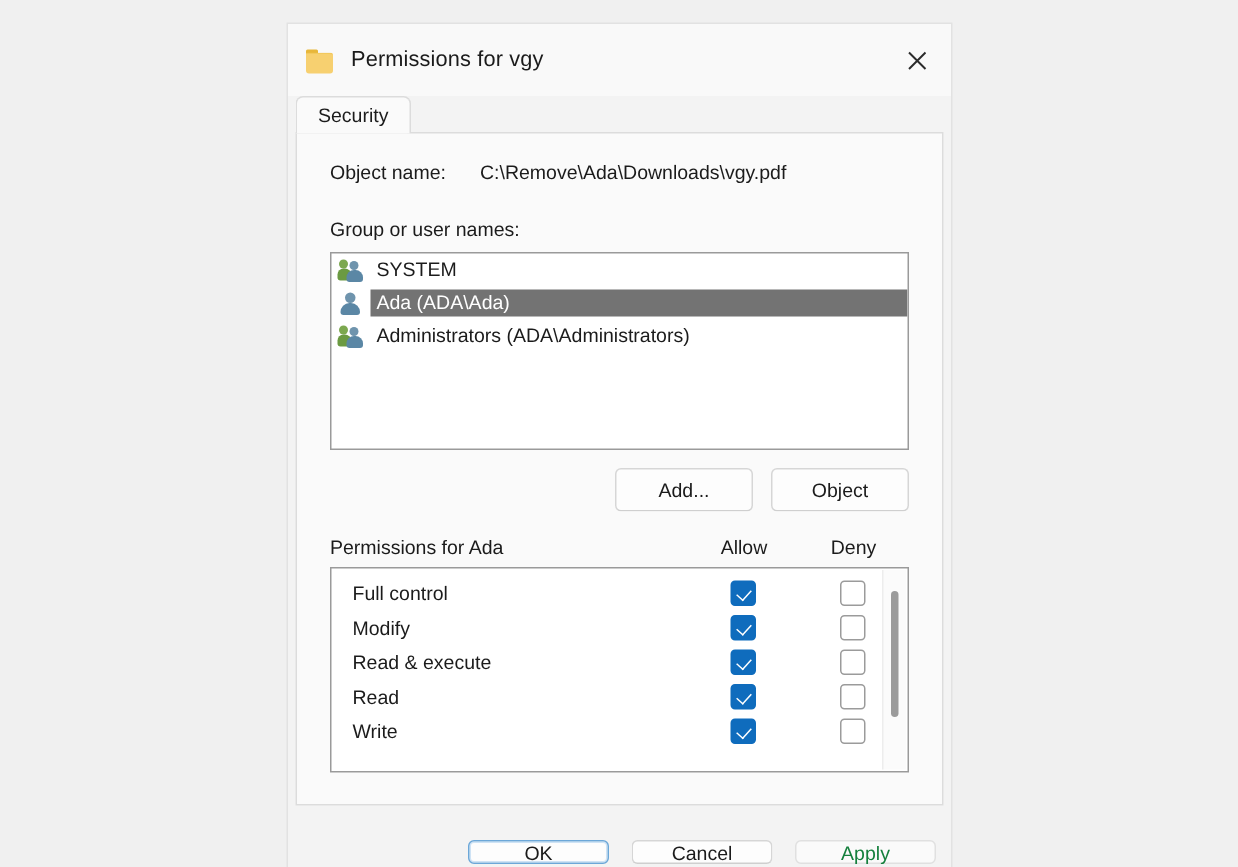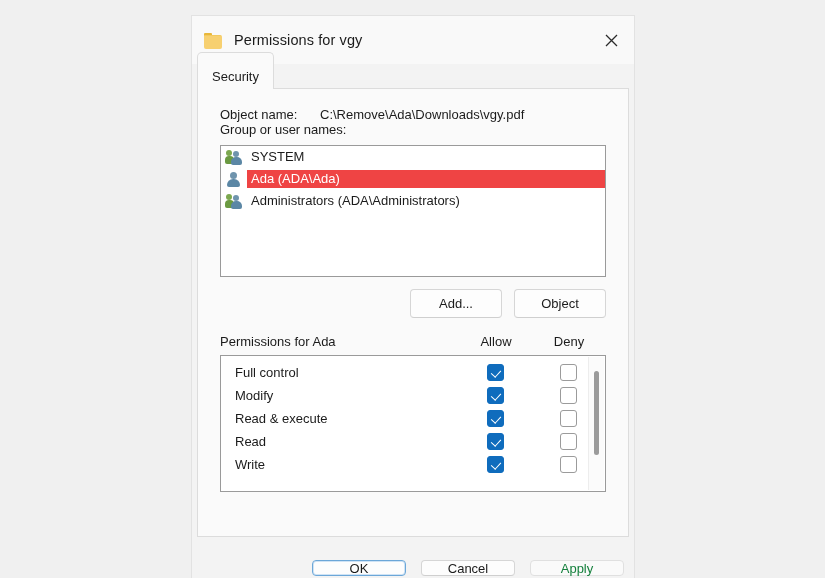--- a/index.html
+++ b/index.html
@@ -86,21 +86,21 @@
     padding-left: 5px;
     display: flex;
     align-items: flex-end;
     background: #f3f3f3;
   }
   .tab-item {
     background: #fafafa;
     border: 1px solid #dcdcdc;
     border-bottom: none;
     border-radius: 5px 5px 0 0;
-    padding: 16px 14px 5px 14px;
+    padding: 4px 14px 5px 14px;
     font-size: 13px;
     color: #1b1b1b;
     line-height: 15px;
     position: relative;
     top: 1px;
     z-index: 2;
   }
 
   
   .tabpanel {
@@ -109,20 +109,21 @@
     background: #fafafa;
     border: 1px solid #dcdcdc;
     box-sizing: border-box;
     padding: 18px 22px 0 22px;
     position: relative;
   }
 
   .row-objname {
     display: flex;
     align-items: baseline;
+    margin-bottom: 23px;
   }
   .label-objname {
     width: 100px;
     flex: 0 0 100px;
     font-size: 13px;
   }
   .value-objname {
     font-size: 13px;
   }
 
@@ -145,21 +146,21 @@
     align-items: center;
     height: 22px;
     padding-left: 4px;
   }
   .user-label {
     font-size: 13px;
     padding: 1px 4px 2px 4px;
     line-height: 15px;
   }
   .user-row.selected .user-label {
-    background: #ef4444;
+    background: #737373;
     color: #ffffff;
     flex: 1 1 auto;
   }
   .uicon {
     flex: 0 0 18px;
     width: 18px;
     height: 16px;
     margin-right: 4px;
     position: relative;
   }

